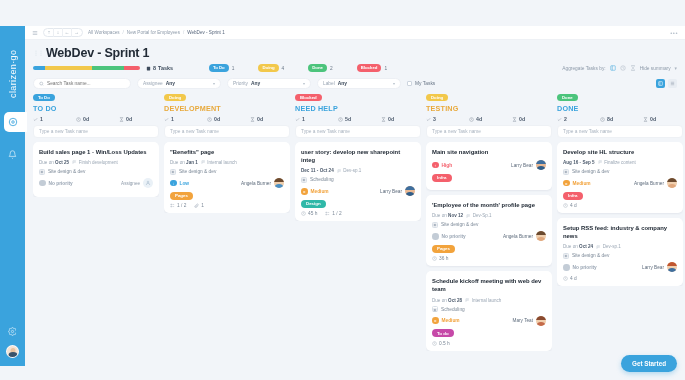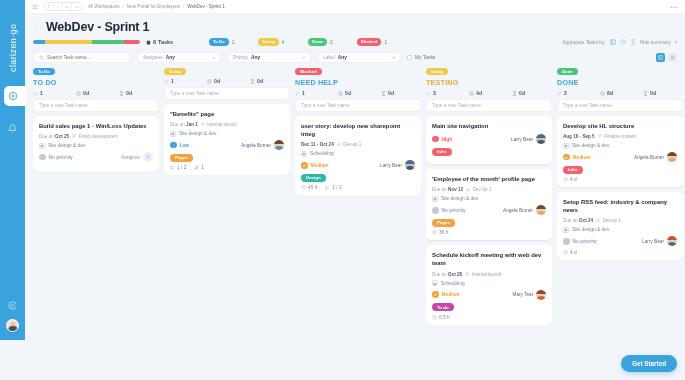--- a/index.html
+++ b/index.html
@@ -4,21 +4,21 @@
 <style>
   * { box-sizing: border-box; margin: 0; padding: 0; }
   html, body { width: 685px; height: 380px; overflow: hidden; }
   body {
     font-family: "Liberation Sans", sans-serif;
     background: #f2f5f9;
     font-size: 6px;
     color: #3d4b5c;
     -webkit-font-smoothing: antialiased;
   }
-  .app { display: flex; width: 685px; height: 340px; }
+  .app { display: flex; width: 685px; height: 340px; margin-top: 26px; }
 
   
   .sidebar {
     width: 25px; background: #3aa3dd; flex: 0 0 25px;
     display: flex; flex-direction: column; align-items: center;
     position: relative;
   }
   .logo-vert {
     writing-mode: vertical-rl; transform: rotate(180deg);
     color: #fff; font-size: 9px; letter-spacing: .4px;
@@ -384,21 +384,21 @@
                       <circle cx="12" cy="8" r="3.5"></circle>
                       <path d="M5 20a7 7 0 0 1 14 0"></path>
                     </svg>
                   </span>
                 </span>
               </div>
             </div>
           </div>
         </div>
         <div class="col">
-          <div class="col-head"><div class="status-chip" style="background:#f2c84b">Doing</div><div class="col-stats">
+          <div class="col-head"><div class="status-chip" style="background:#f2c84b">Doing</div><div class="col-title" style="color:#e8a93c">DEVELOPMENT</div><div class="col-stats">
               <div class="stat">
                 <svg width="5" height="5" viewBox="0 0 24 24" fill="none" stroke="#4d5b6d" stroke-width="2">
                   <path d="M20 6L9 17l-5-5"></path>
                 </svg>
                 <span>1</span>
               </div>
               <div class="stat">
                 <svg width="5" height="5" viewBox="0 0 24 24" fill="none" stroke="#4d5b6d" stroke-width="2">
                   <circle cx="12" cy="12" r="9"></circle>
                   <path d="M12 7v5l3 2"></path>

